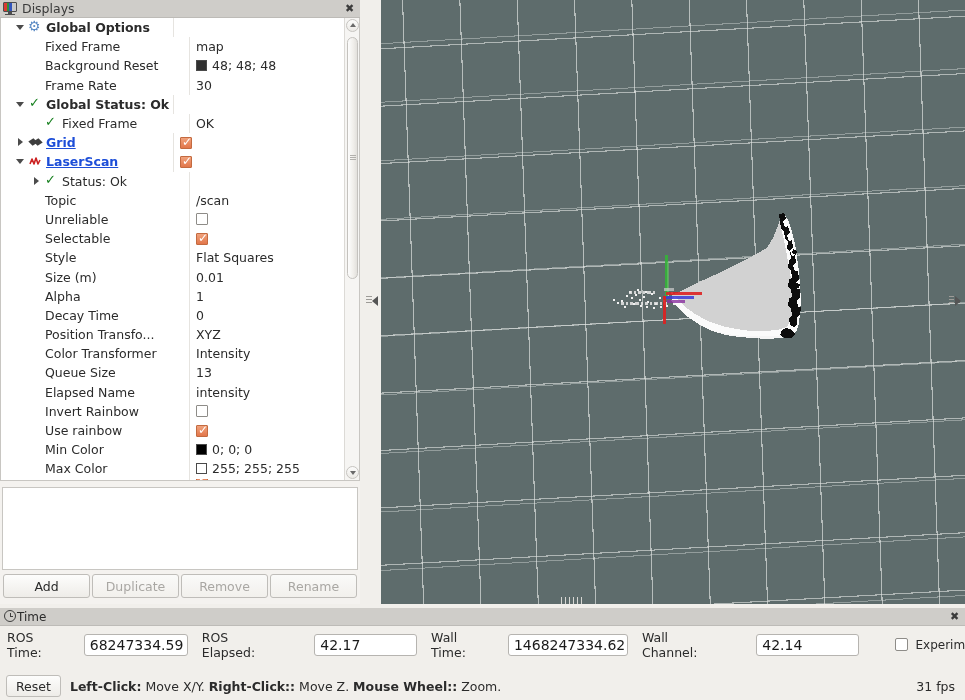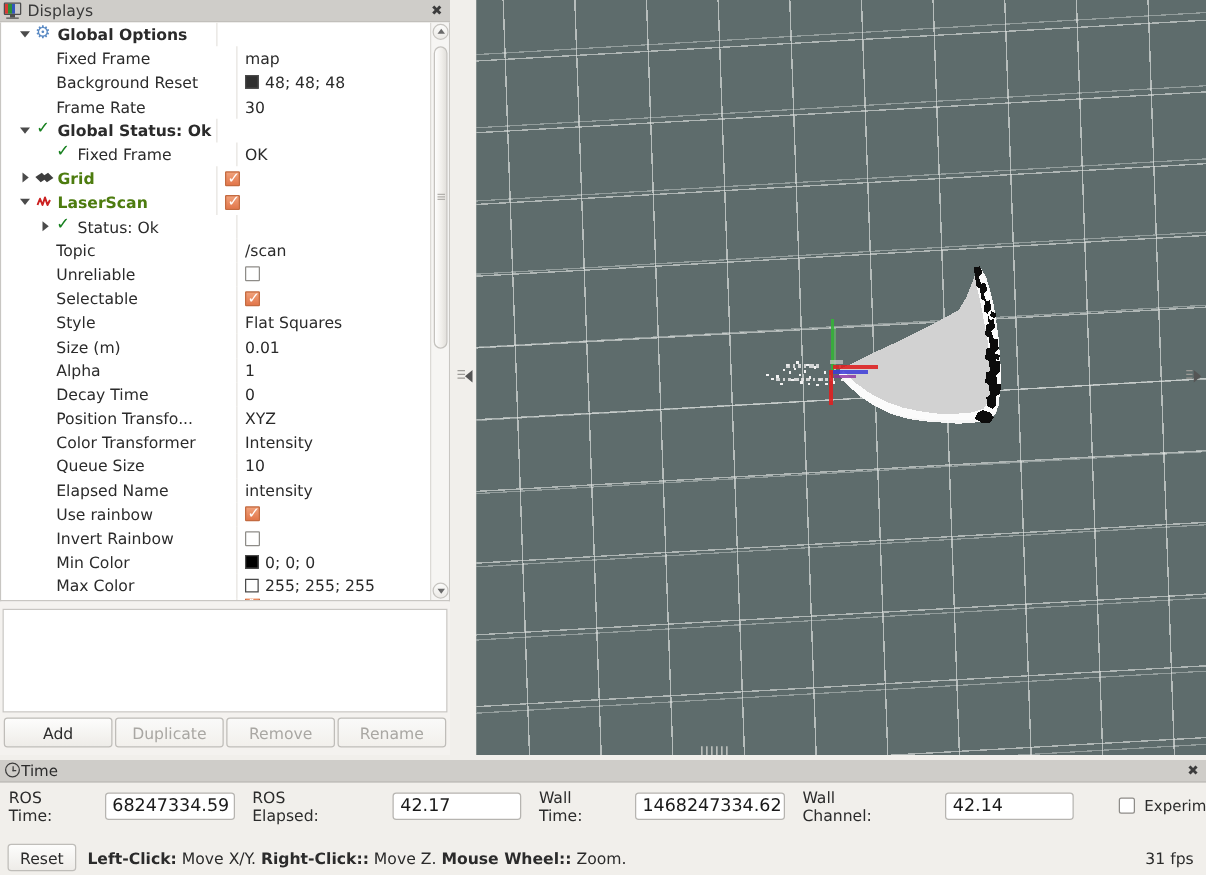--- a/index.html
+++ b/index.html
@@ -65,21 +65,21 @@
   .tlabel {
     display:flex; align-items:center; gap:4px;
     width:172px; flex:0 0 172px; overflow:hidden;
     padding-left:15px;
   }
   .tval {
     flex:1 1 auto; display:flex; align-items:center; gap:5px;
     border-left:1px solid #e6e4e0; padding-left:6px; height:19.2px;
   }
   .txt { font-size:12.5px; color:#2b2b2b; }
-  .txt.blue { color:#4d7c0f; font-weight:bold; }
+  .txt.blue { color:#1d4ed8; font-weight:bold;text-decoration:underline; }
   .txt.bold { font-weight:bold; }
   .ind0 { margin-left:0px; }
   .ind1 { margin-left:16px; }
 
   .arrow {
     width:9px; height:9px; flex:0 0 9px; position:relative;
   }
   .arrow.down::after {
     content:""; position:absolute; left:0px; top:2px;
     border-left:4px solid transparent; border-right:4px solid transparent;
@@ -479,48 +479,48 @@
             <div class="tval">
               <span class="txt">Intensity</span>
             </div>
           </div>
           <div class="trow">
             <div class="tlabel ind1">
               <span class="arrow none"></span>
               <span class="txt ">Queue Size</span>
             </div>
             <div class="tval">
-              <span class="txt">10</span>
+              <span class="txt">13</span>
             </div>
           </div>
           <div class="trow">
             <div class="tlabel ind1">
               <span class="arrow none"></span>
               <span class="txt ">Elapsed Name</span>
             </div>
             <div class="tval">
               <span class="txt">intensity</span>
             </div>
           </div>
           <div class="trow">
             <div class="tlabel ind1">
               <span class="arrow none"></span>
+              <span class="txt ">Invert Rainbow</span>
+            </div>
+            <div class="tval">
+              <span class="cbox"></span>
+            </div>
+          </div>
+          <div class="trow">
+            <div class="tlabel ind1">
+              <span class="arrow none"></span>
               <span class="txt ">Use rainbow</span>
             </div>
             <div class="tval">
               <span class="cbox on"></span>
-            </div>
-          </div>
-          <div class="trow">
-            <div class="tlabel ind1">
-              <span class="arrow none"></span>
-              <span class="txt ">Invert Rainbow</span>
-            </div>
-            <div class="tval">
-              <span class="cbox"></span>
             </div>
           </div>
           <div class="trow">
             <div class="tlabel ind1">
               <span class="arrow none"></span>
               <span class="txt ">Min Color</span>
             </div>
             <div class="tval">
               <span class="swatch" style="background:#000000"></span>
               <span class="txt">0; 0; 0</span>

